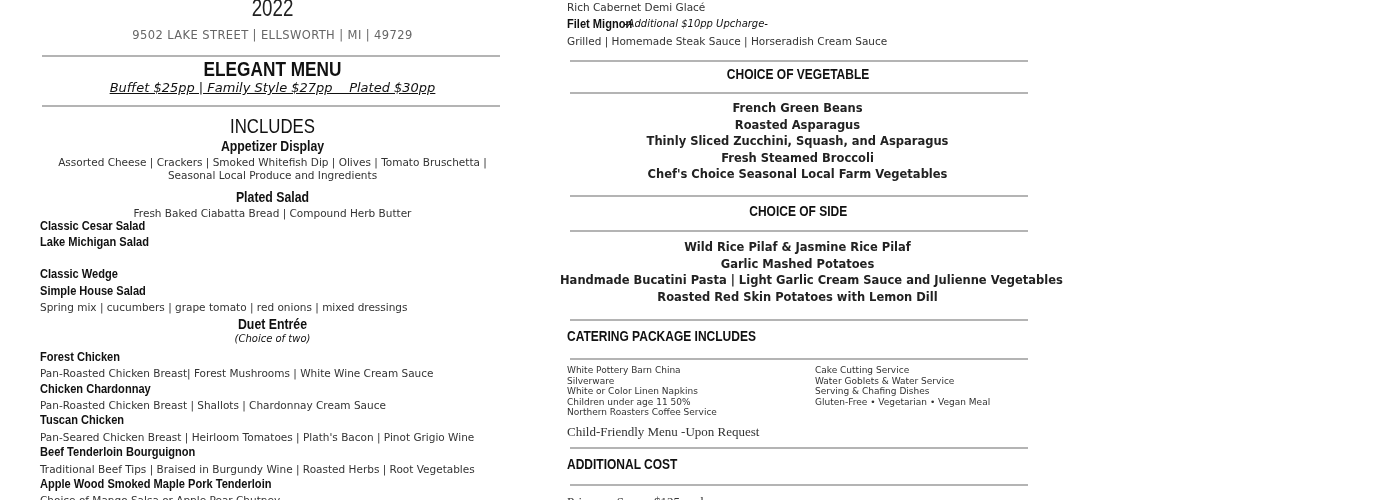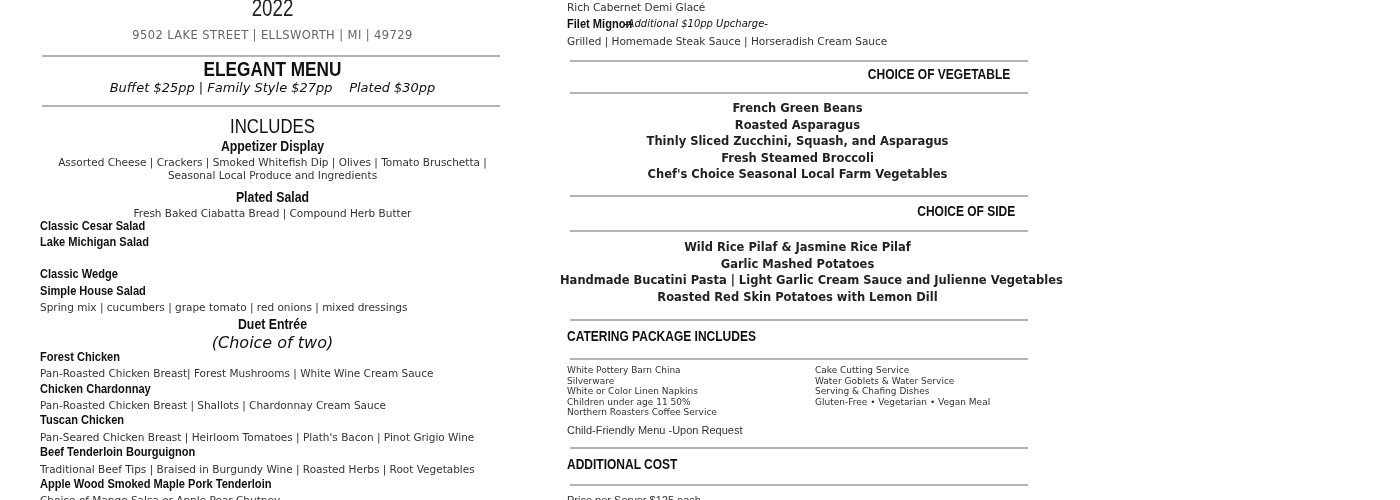--- a/index.html
+++ b/index.html
@@ -12,46 +12,46 @@
 
     .rule { position: absolute; height: 2px; background: #b4b4b4; }
 
     
     #left { position: absolute; left: 0; top: 0; width: 545px; height: 496px; }
     .left-center { position: absolute; left: 40px; width: 465px; text-align: center; }
 
     .year { top: -6px; font-size: 24px; font-weight: 400; color: #222; font-family: "Liberation Sans", sans-serif; transform: scaleX(0.78); }
     .address { top: 28px; font-size: 11.5px; color: #666; letter-spacing: 0.4px; font-family: "DejaVu Sans", sans-serif; }
     .elegant { top: 57px; font-size: 21px; font-weight: 700; color: #111; font-family: "Liberation Sans", sans-serif; transform: scaleX(0.82); }
-    .prices { top: 80px; font-size: 13px; }
+    .prices { top: 80px; font-size: 13px; text-decoration: underline; }
     .includes { top: 114px; font-size: 21px; color: #111; font-family: "Liberation Sans", sans-serif; transform: scaleX(0.8); }
     .sub-head { font-size: 15px; font-weight: 700; color: #111; font-family: "Liberation Sans", sans-serif; transform: scaleX(0.82); }
     .appetizer { top: 137px; }
     .appetizer-desc { top: 156px; left: 50px; width: 445px; font-size: 10.5px; line-height: 13px; white-space: normal; color: #333; font-family: "DejaVu Sans", sans-serif; text-align: center; }
     .plated { top: 188px; }
     .plated-desc { top: 207px; }
 
     .item-title { position: absolute; left: 40px; font-size: 13.5px; font-weight: 700; color: #111; font-family: "Liberation Sans", sans-serif; transform: scaleX(0.82); transform-origin: left top; white-space: nowrap; }
     .item-desc { position: absolute; left: 40px; font-size: 10.5px; color: #333; font-family: "DejaVu Sans", sans-serif; white-space: nowrap; }
 
     .duet { top: 315px; }
-    .choice-two { top: 333px; font-size: 16px; }
+    .choice-two { top: 333px; font-size: 10px; }
 
     
     #right { position: absolute; left: 560px; top: 0; width: 475px; height: 500px; }
     .r-desc { position: absolute; left: 7px; font-size: 10.5px; color: #333; font-family: "DejaVu Sans", sans-serif; white-space: nowrap; }
     .r-title { position: absolute; left: 7px; font-size: 13.5px; font-weight: 700; color: #111; font-family: "Liberation Sans", sans-serif; transform: scaleX(0.82); transform-origin: left top; white-space: nowrap; }
     .upcharge { position: absolute; left: 64px; top: 18px; font-size: 10px; font-style: italic; color: #111; font-family: "DejaVu Sans", sans-serif; white-space: nowrap; }
-    .section-head { position: absolute; left: 9px; width: 459px; text-align: right; font-size: 15px; font-weight: 700; color: #111; font-family: "Liberation Sans", sans-serif; }
+    .section-head { position: absolute; left: 9px; width: 459px; text-align: center; font-size: 15px; font-weight: 700; color: #111; font-family: "Liberation Sans", sans-serif; }
     .section-head span { display: inline-block; transform: scaleX(0.8); }
     .list-center { position: absolute; left: 0; width: 475px; text-align: center; font-size: 11.5px; font-weight: 700; color: #222; font-family: "DejaVu Sans", sans-serif; line-height: 16.6px; }
     .list-center div { white-space: nowrap; }
     .left-head { position: absolute; left: 7px; font-size: 15px; font-weight: 700; color: #111; font-family: "Liberation Sans", sans-serif; transform: scaleX(0.8); transform-origin: left top; white-space: nowrap; }
     .pkg-col { position: absolute; font-size: 9px; color: #333; font-family: "DejaVu Sans", sans-serif; line-height: 10.6px; white-space: nowrap; }
-    .pkg-extra { position: absolute; left: 7px; font-size: 11px; color: #333; font-family: Liberation Sans, sans-serif; white-space: nowrap; }
+    .pkg-extra { position: absolute; left: 7px; font-size: 13px; color: #333; font-family: Liberation Serif, serif; white-space: nowrap; }
   </style>
 </head>
 <body>
 
 <div id="left">
   <div class="left-center year">2022</div>
   <div class="left-center address">9502 LAKE STREET | ELLSWORTH | MI | 49729</div>
   <div class="rule" style="left:42px; width:458px; top:55px;"></div>
   <div class="left-center elegant">ELEGANT MENU</div>
   <div class="left-center hand prices" style="white-space:pre;">Buffet $25pp | Family Style $27pp    Plated $30pp</div>

